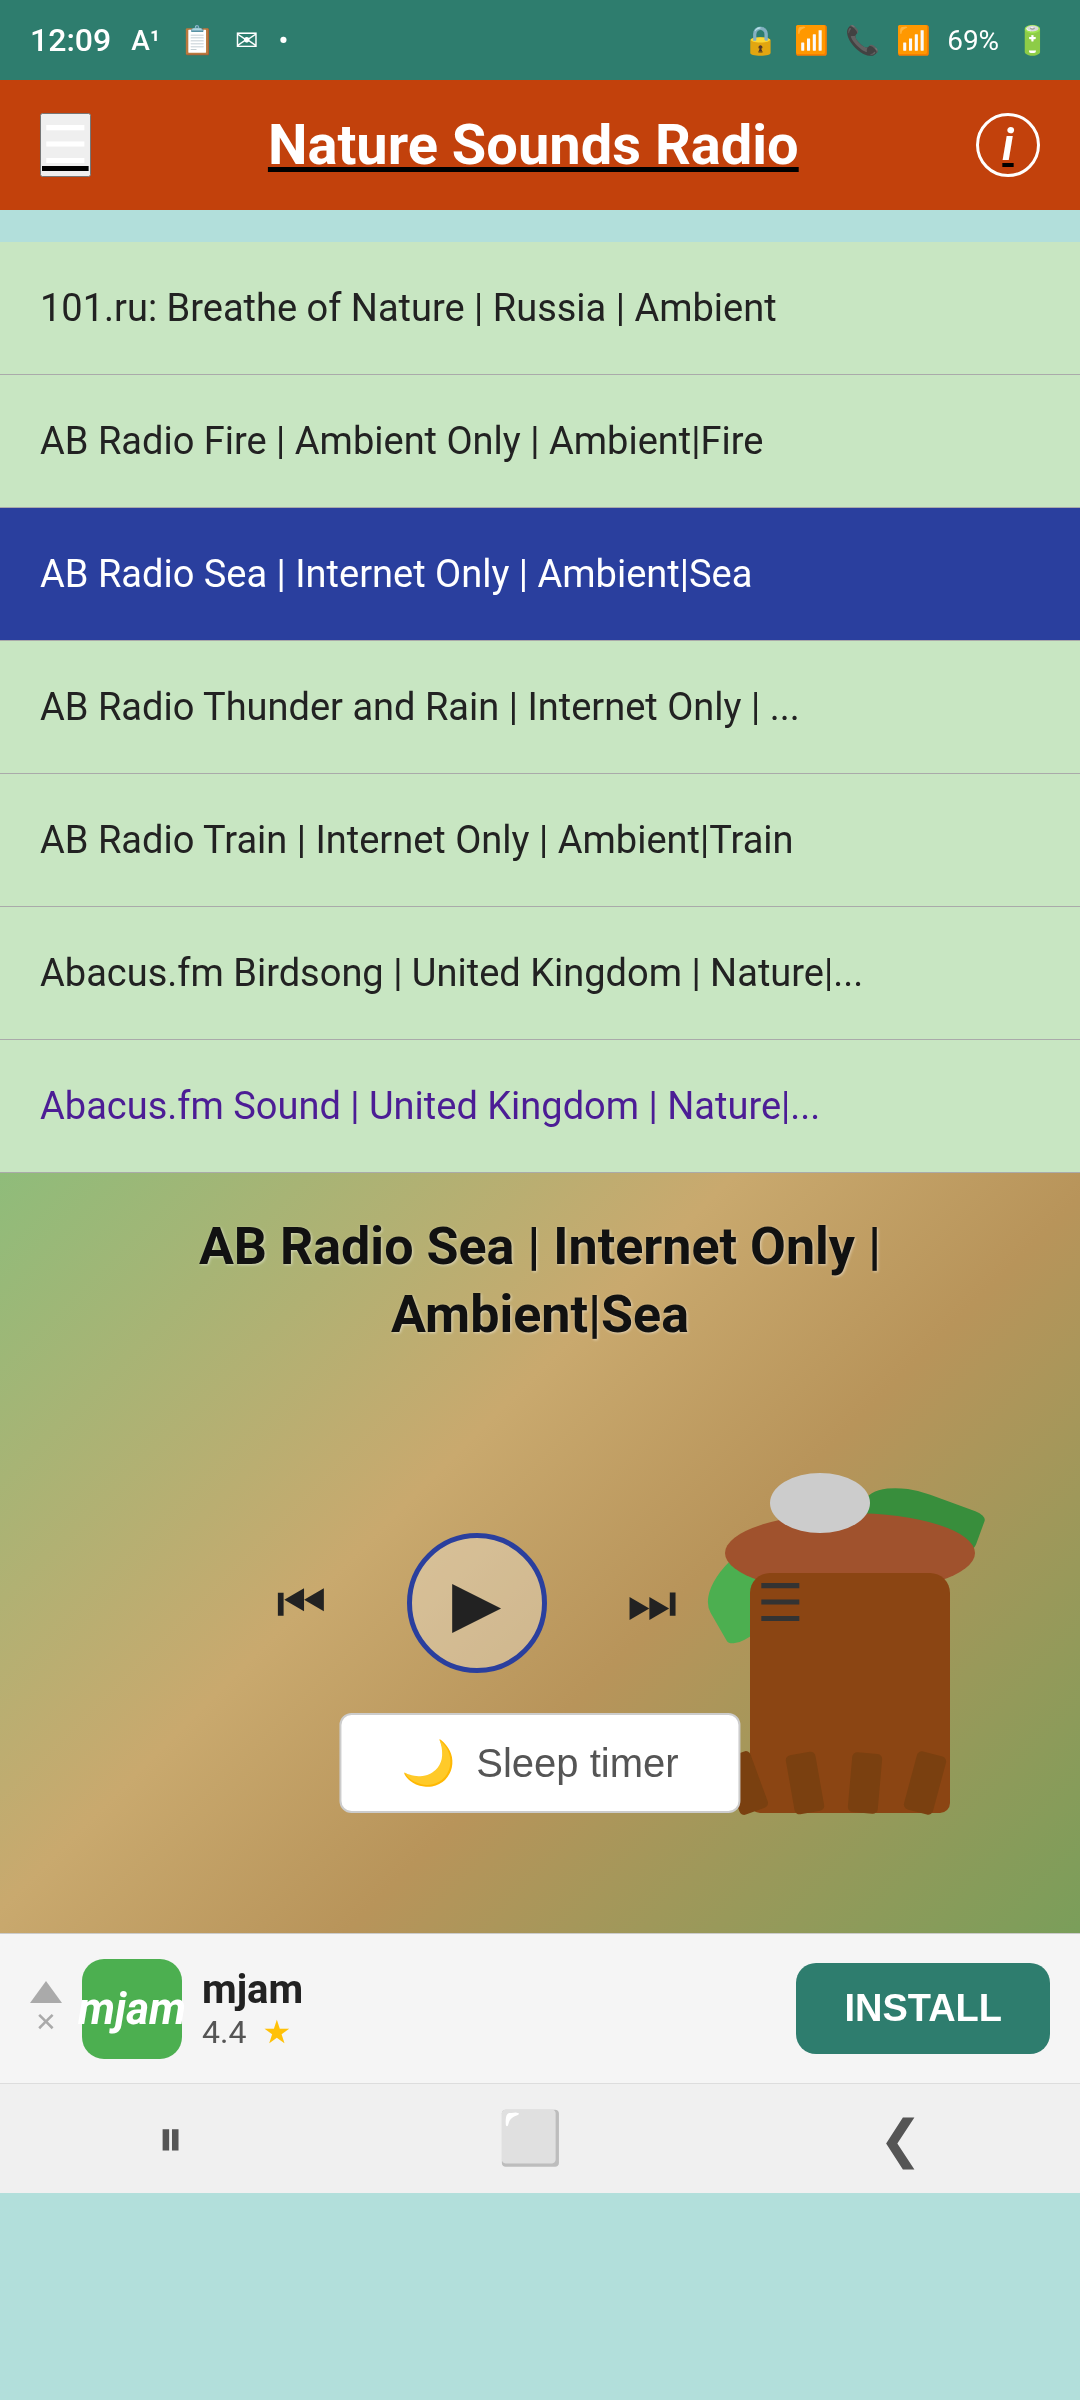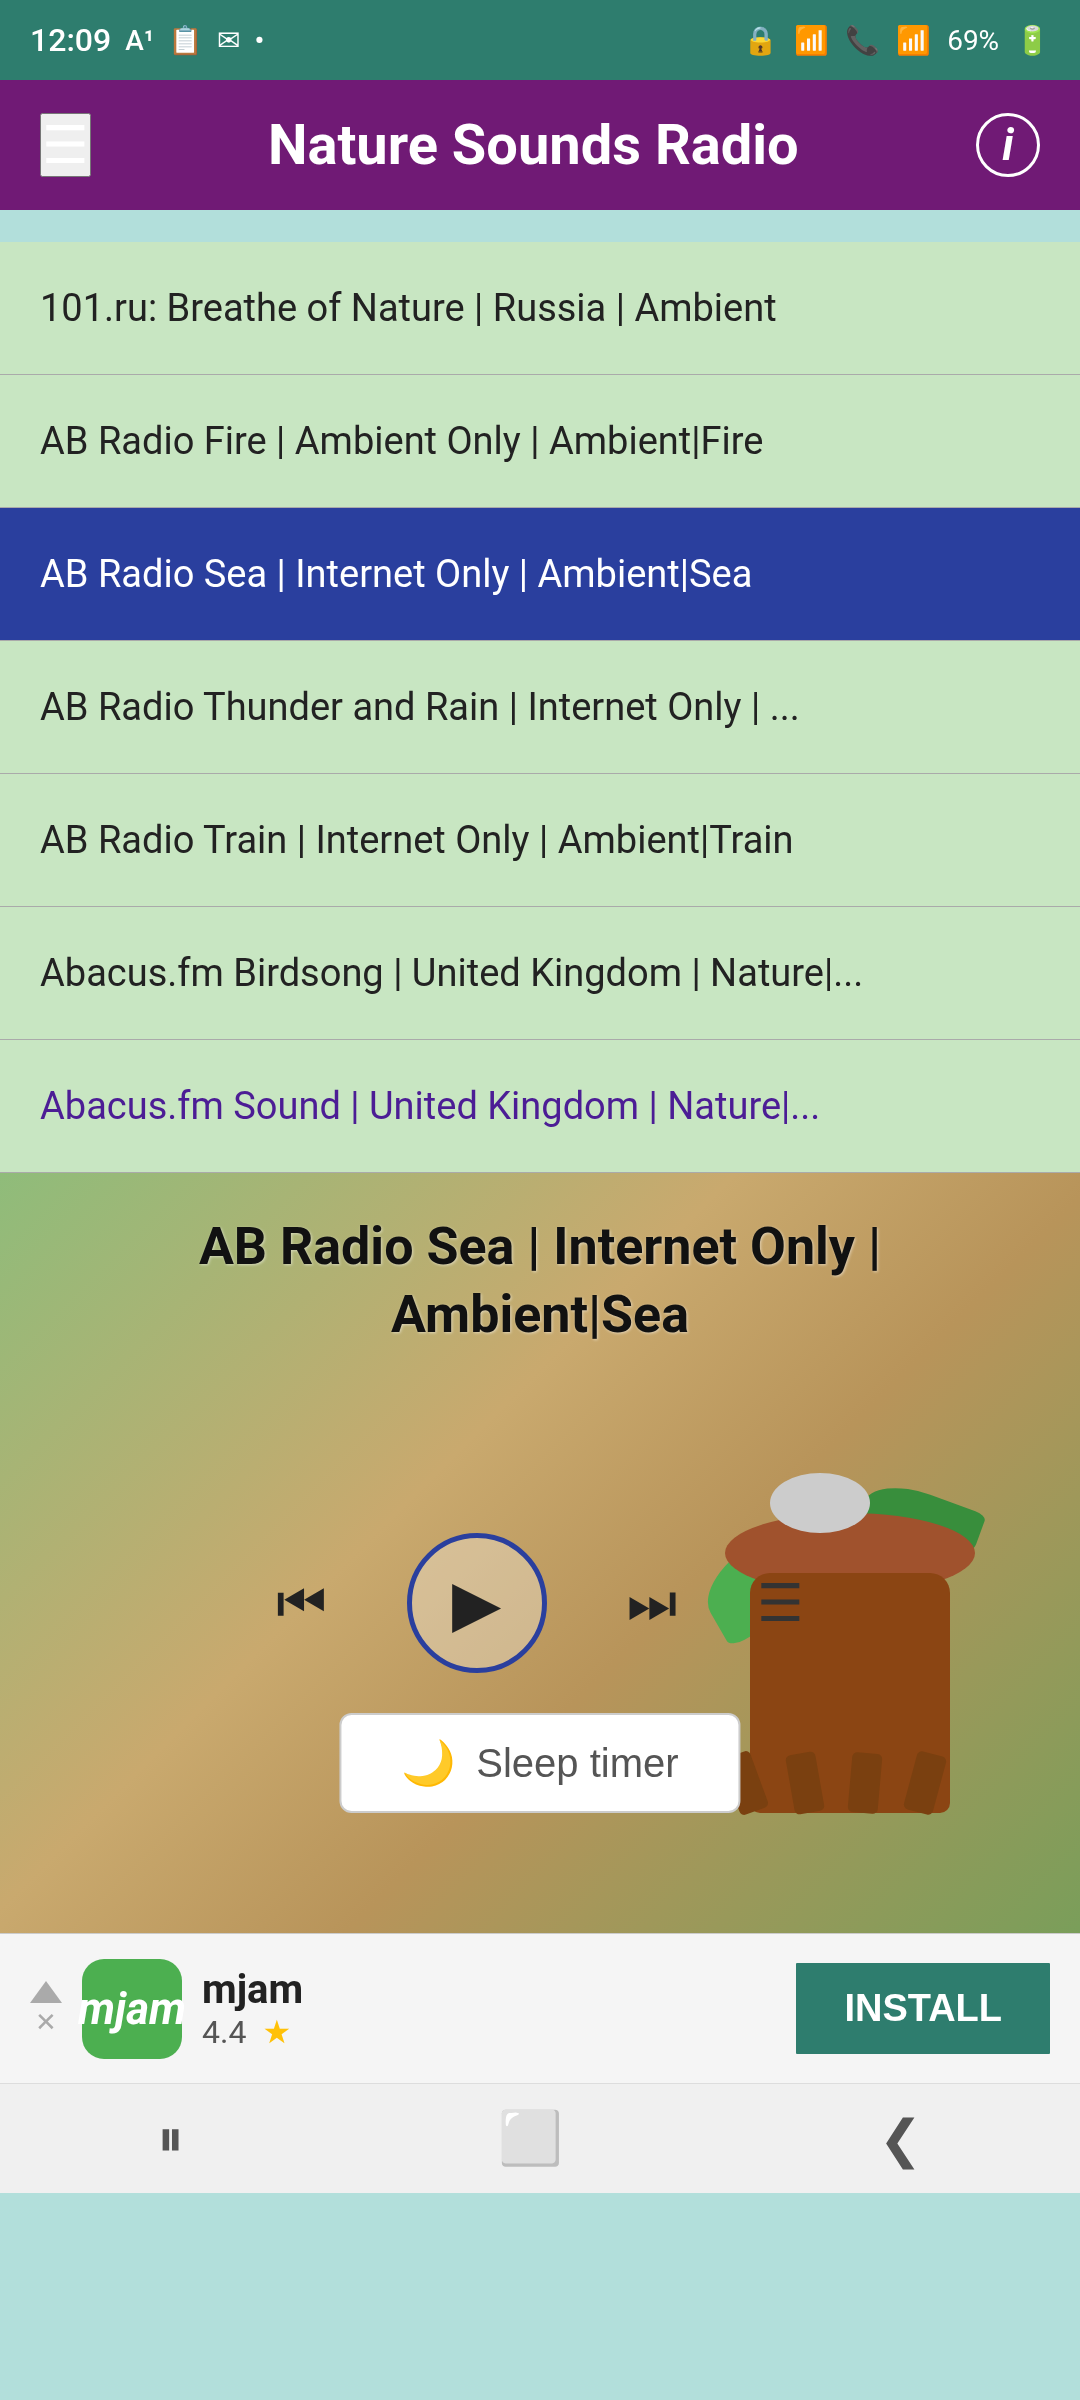--- a/index.html
+++ b/index.html
@@ -19,42 +19,43 @@
       height: 80px;
       background: #2e7d6e;
       display: flex;
       align-items: center;
       justify-content: space-between;
       padding: 0 30px;
     }
     .status-left {
       display: flex;
       align-items: center;
-      gap: 14px;
+      gap: 20px;
       color: white;
       font-size: 32px;
       font-weight: 500;
     }
     .status-right {
       display: flex;
       align-items: center;
       gap: 16px;
       color: white;
       font-size: 28px;
     }
 
     
     .app-header {
       width: 100%;
       height: 130px;
-      background: #701a75;
+      background: #c2410c;
       display: flex;
       align-items: center;
       justify-content: space-between;
       padding: 0 40px;
+      text-decoration: underline;
     }
     .header-menu-icon {
       color: white;
       font-size: 52px;
       cursor: pointer;
     }
     .header-title {
       color: white;
       font-size: 56px;
       font-weight: bold;
@@ -323,21 +324,21 @@
       align-items: center;
       gap: 16px;
     }
     .ad-star {
       color: #FFC107;
     }
     .ad-install-btn {
       background: #2e7d6e;
       color: white;
       border: none;
-      border-radius: 1px;
+      border-radius: 20px;
       padding: 24px 48px;
       font-size: 38px;
       font-weight: bold;
       cursor: pointer;
     }
 
     
     .bottom-nav {
       width: 100%;
       height: 110px;

